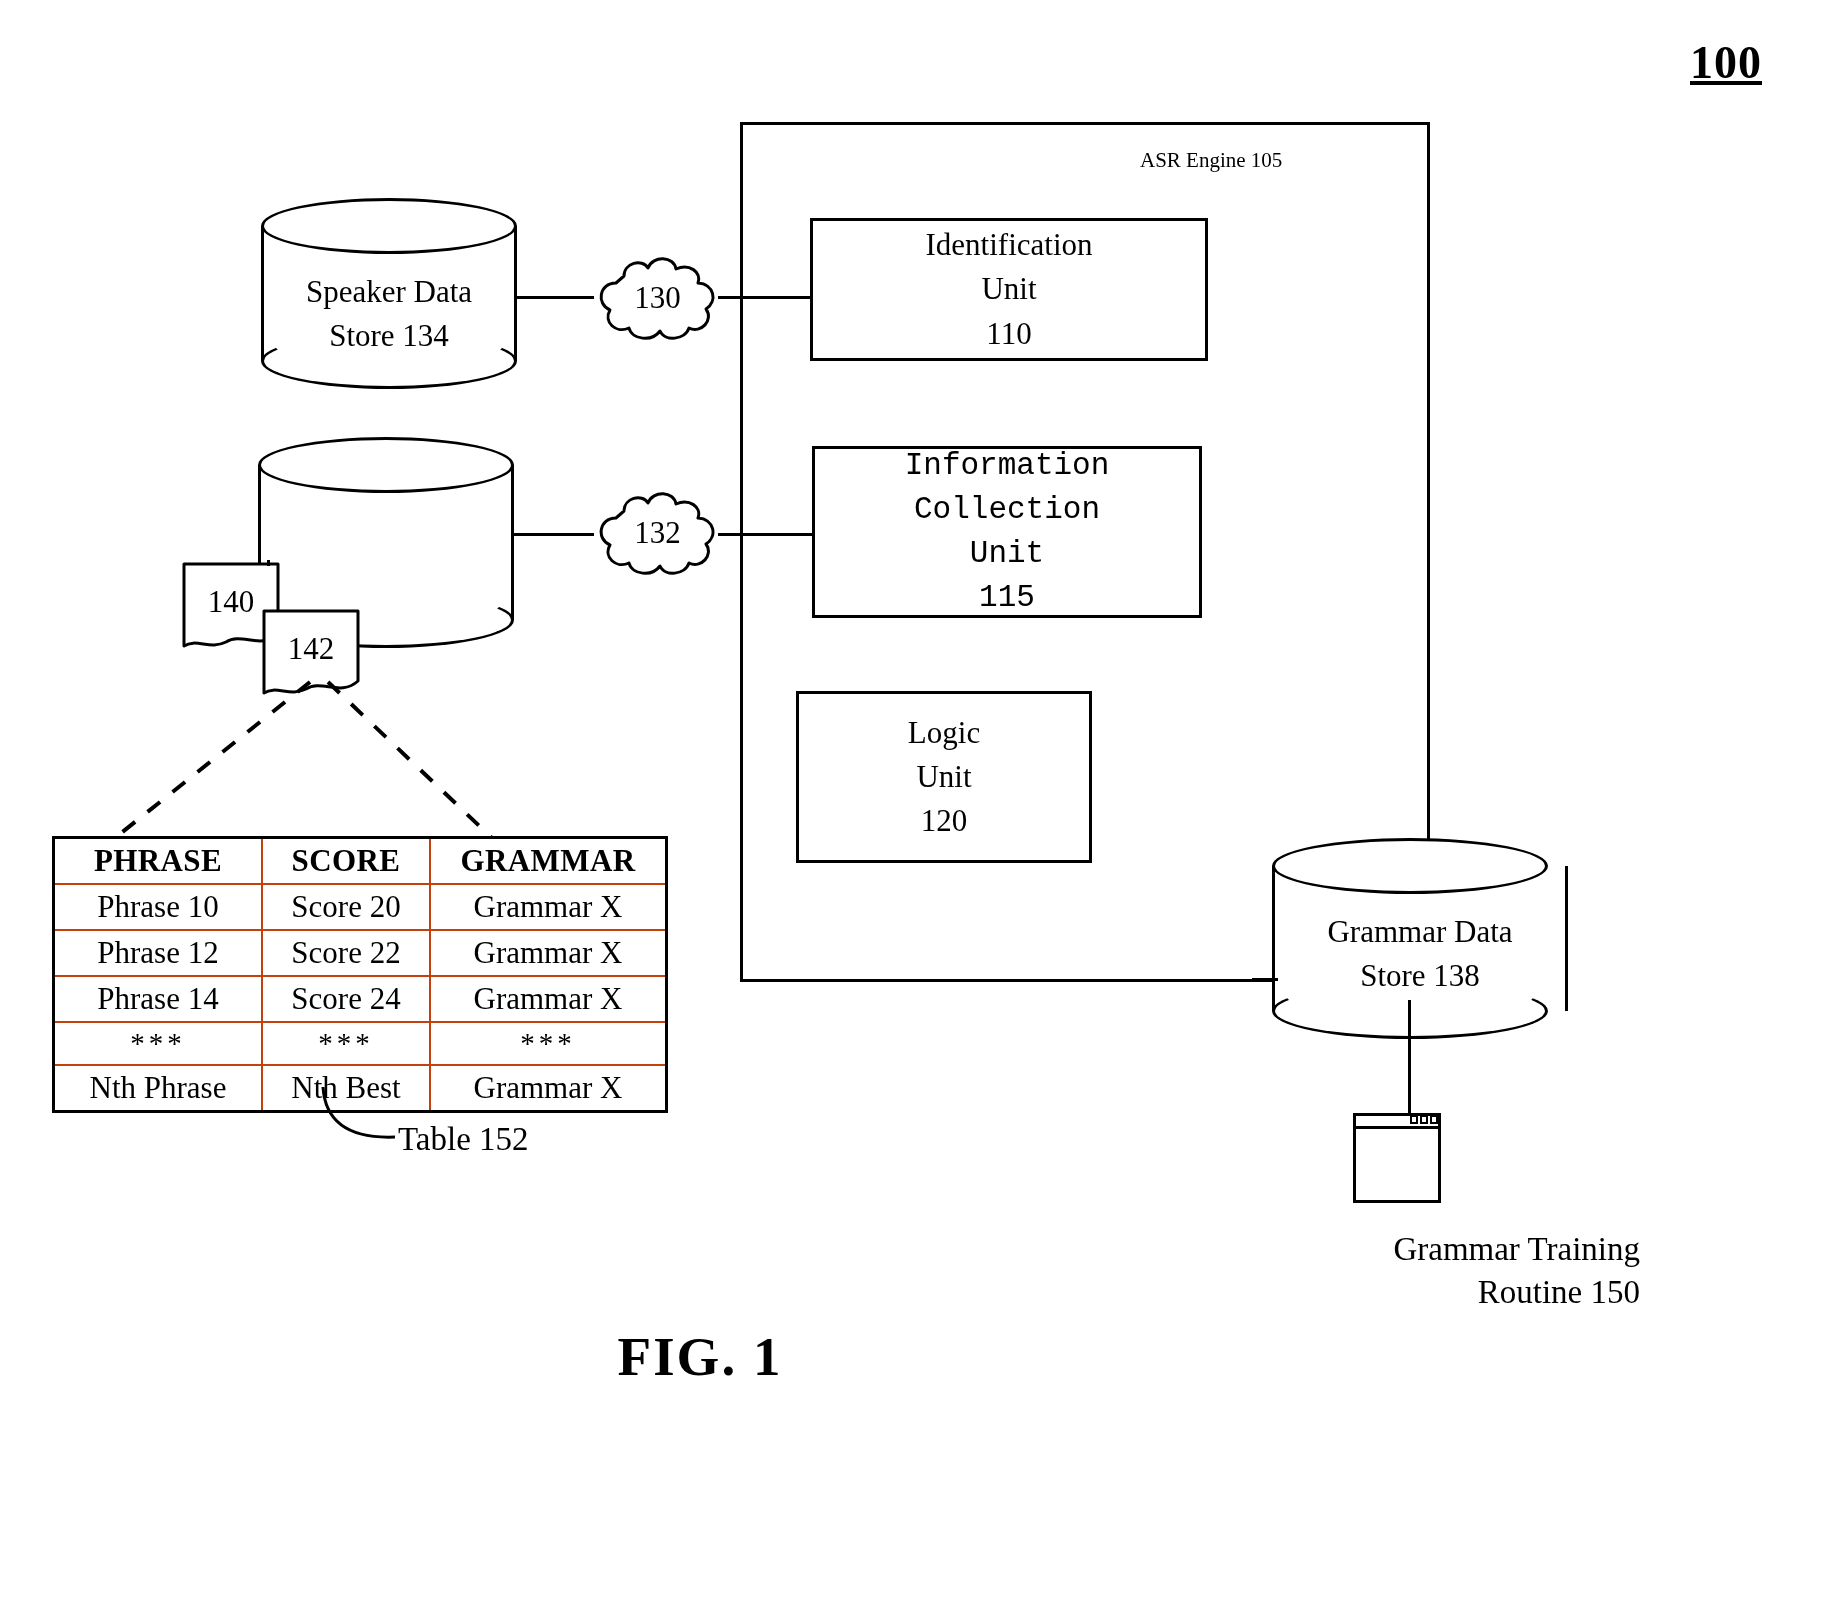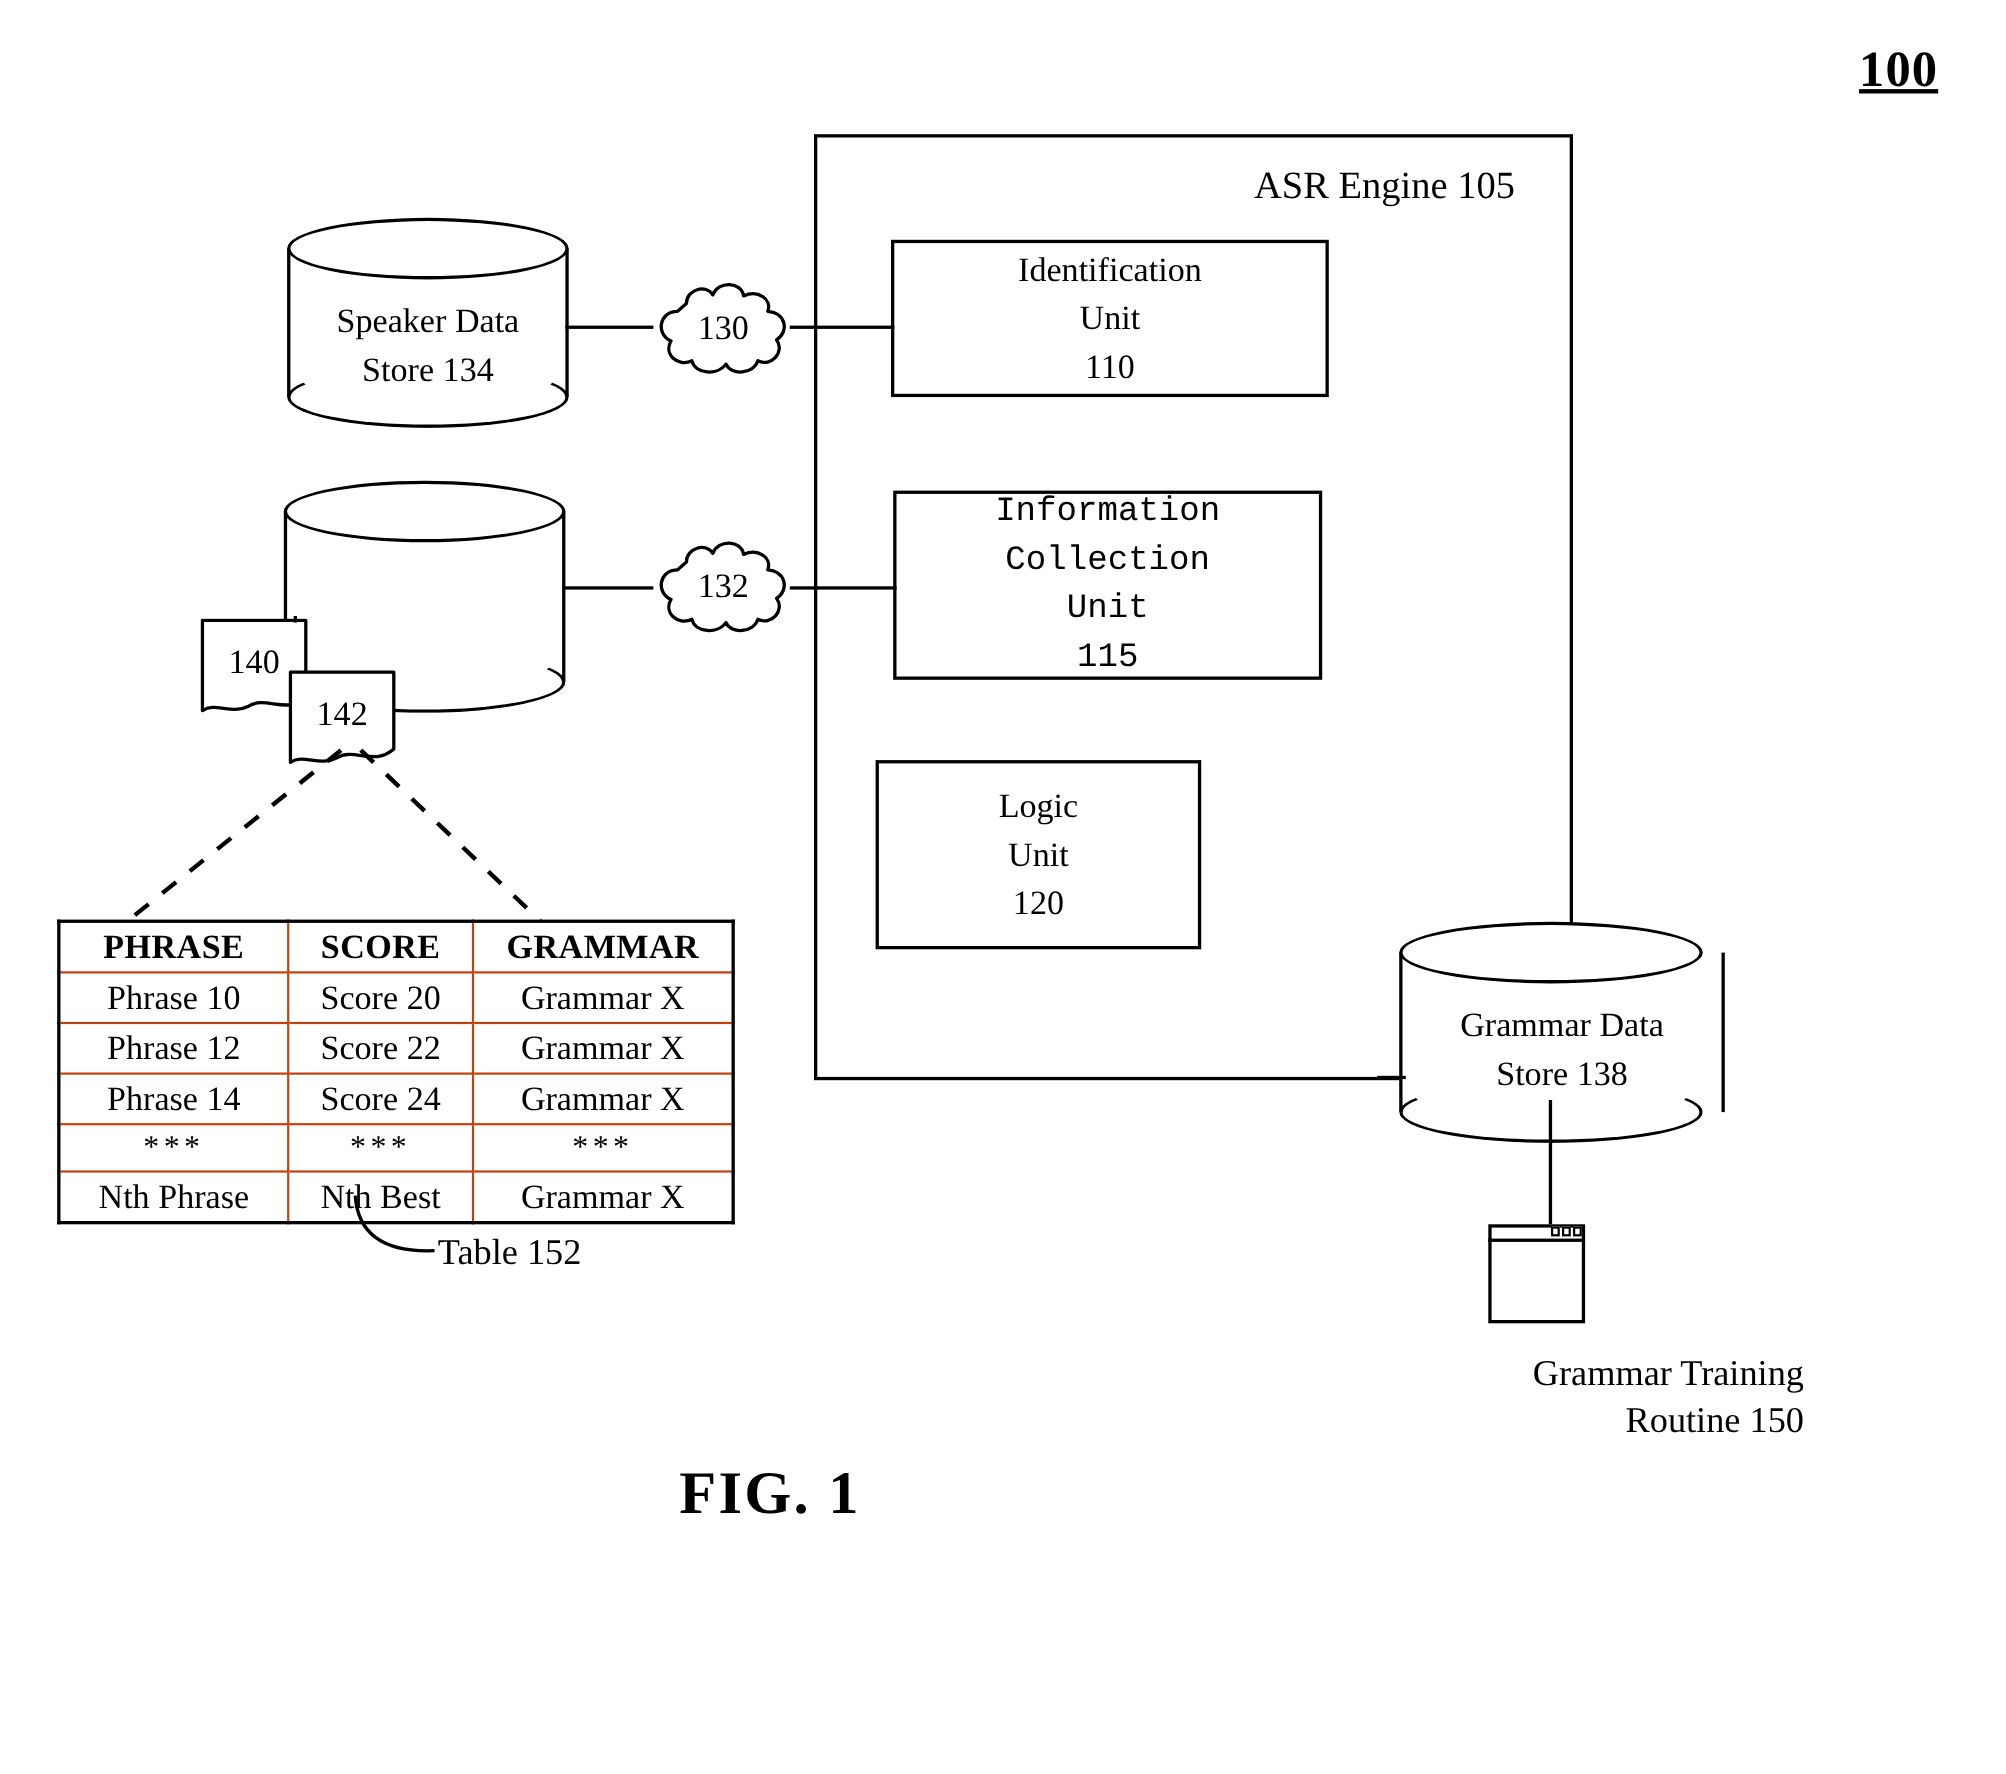--- a/index.html
+++ b/index.html
@@ -46,21 +46,21 @@
     top: 122px;
     width: 690px;
     height: 860px;
     border: 3px solid #000;
     box-sizing: border-box;
     background: transparent;
   }
   #asr-label {
     left: 1140px;
     top: 148px;
-    font-size: 35px;
+    font-size: 21px;
   }
 
   
   .unit-box {
     border: 3px solid #000;
     box-sizing: border-box;
     background: #fff;
     display: flex;
     align-items: center;
     justify-content: center;

